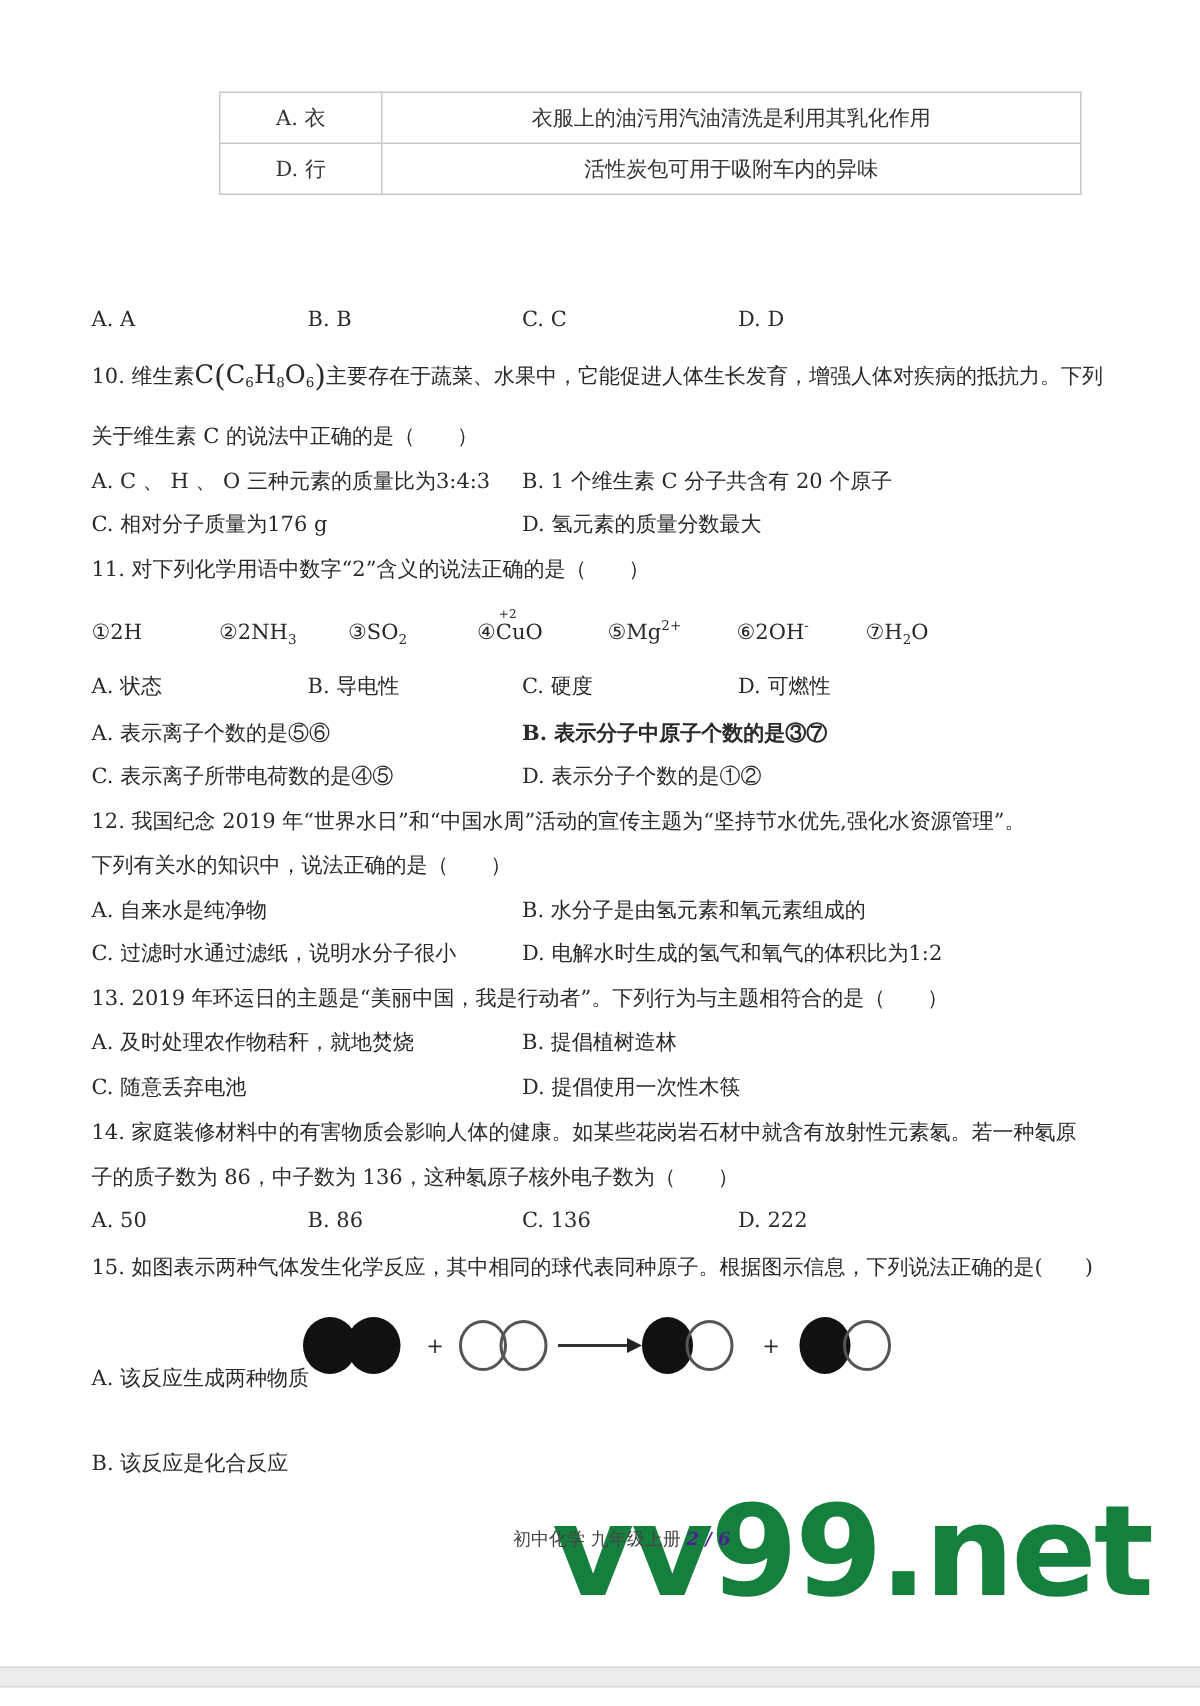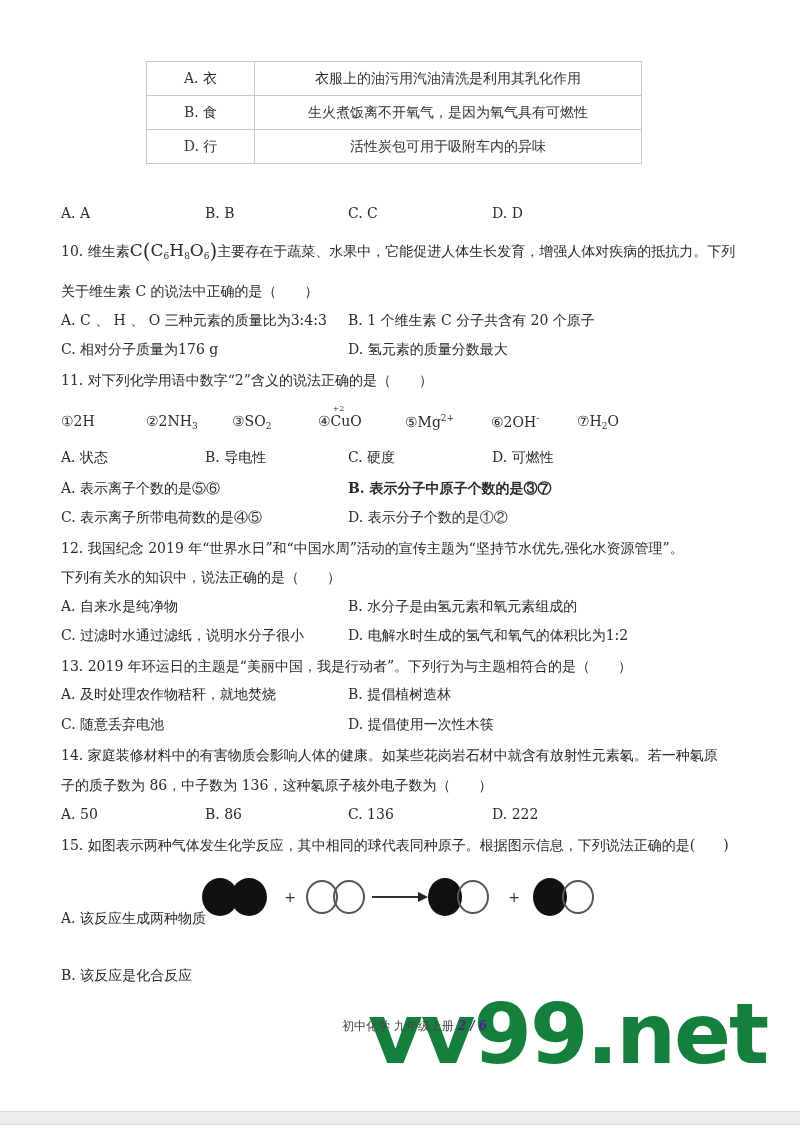--- a/index.html
+++ b/index.html
@@ -4,21 +4,21 @@
 <style>
   html, body { margin: 0; padding: 0; background: #ffffff; }
   body {
     width: 800px; height: 1137px; position: relative; overflow: hidden;
     font-family: "DejaVu Serif", "Liberation Serif", serif;
     color: #2a2a2a; font-size: 14px;
   }
   .abs { position: absolute; white-space: nowrap; }
   .line { position: absolute; left: 61px; white-space: nowrap; font-size: 14px; line-height: 18px; }
   table.opts {
-    position: absolute; left: 146px; top: 61px; width: 496px;
+    position: absolute; left: 146px; top: 61px; width: 575px;
     border-collapse: collapse; font-size: 14px;
   }
   table.opts td {
     border: 1px solid #c9c9c9; height: 33px; padding: 0; text-align: center; color: #333;
   }
   table.opts td.k { width: 107px; }
   .sub { font-size: 9px; vertical-align: -3px; }
   .sup { font-size: 9px; vertical-align: 6px; }
   .paren { font-size: 20px; vertical-align: -2px; }
   .formula-big { font-size: 17px; }
@@ -39,24 +39,20 @@
   .diagram { position: absolute; left: 200px; top: 872px; width: 400px; height: 50px; }
 </style>
 </head>
 <body>
 
 <table class="opts">
   <tbody>
       <tr>
     <td class="k">A. 衣</td>
     <td>衣服上的油污用汽油清洗是利用其乳化作用</td>
-  </tr>
-  <tr>
-    <td class="k">B. 食</td>
-    <td>生火煮饭离不开氧气，是因为氧气具有可燃性</td>
   </tr>
   <tr>
     <td class="k">D. 行</td>
     <td>活性炭包可用于吸附车内的异味</td>
   </tr>
 </tbody>
   </table>
 
 <div>
   <span class="abs" style="left:61px;top:205px;">A. A</span>

